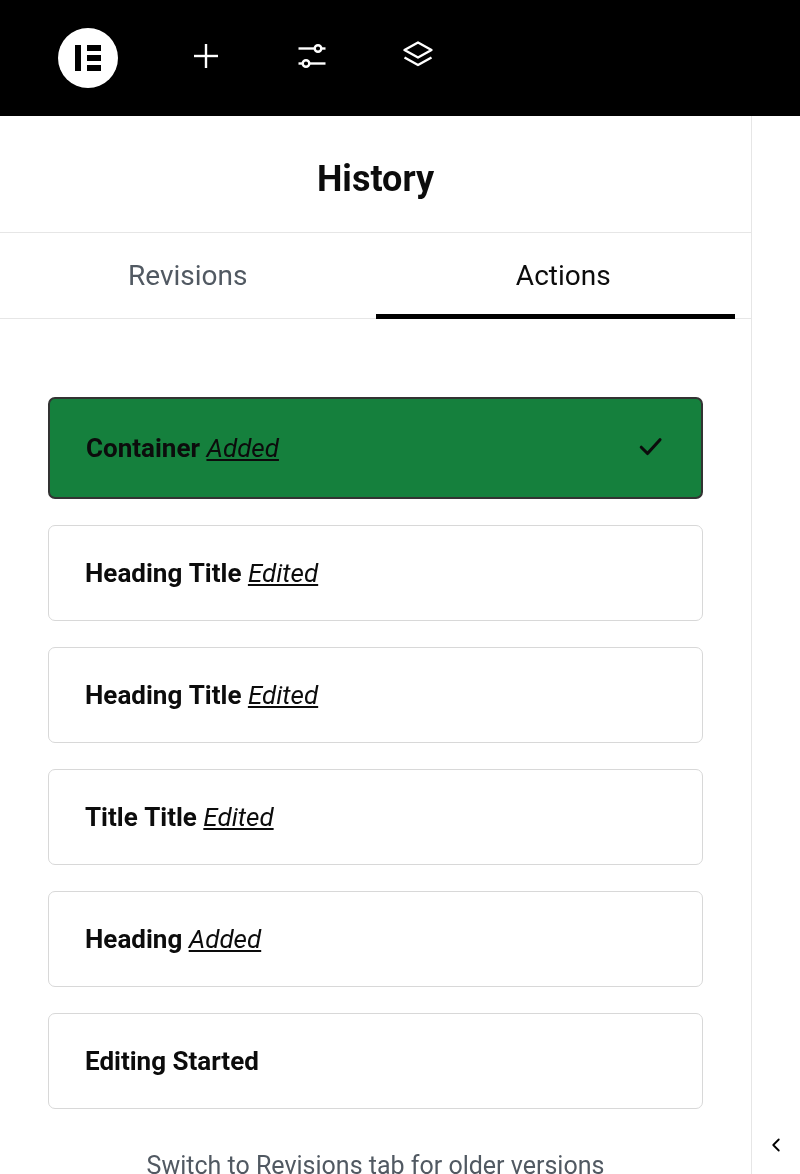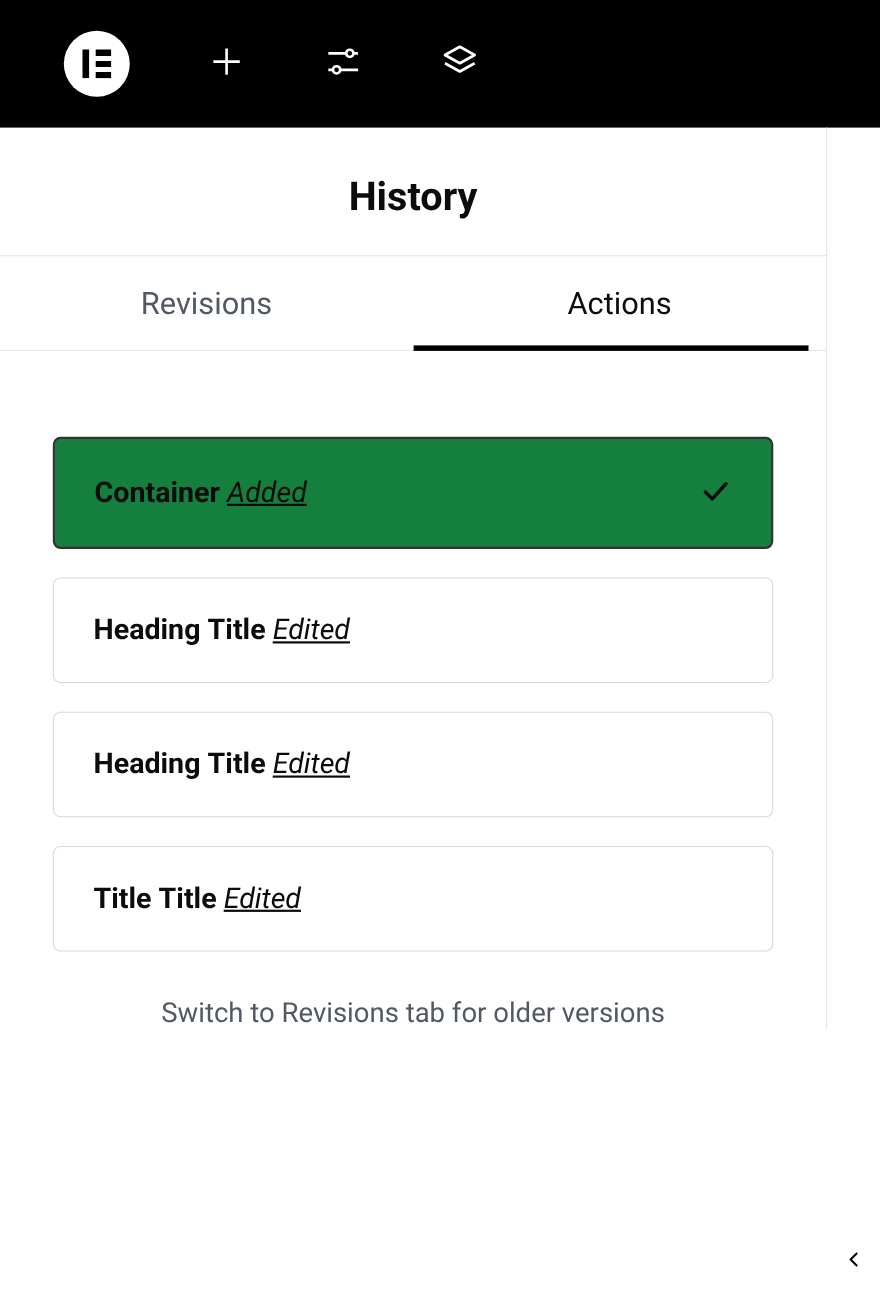--- a/index.html
+++ b/index.html
@@ -252,21 +252,35 @@
     </div>
 
     <div class="history-item">
       <div class="history-text">
         <span class="element">Title</span>
         <span class="subject">Title</span>
         <span class="action">Edited</span>
       </div>
     </div>
 
-
+    <div class="history-item">
+      <div class="history-text">
+        <span class="element">Heading</span>
+        
+        <span class="action">Added</span>
+      </div>
+    </div>
+
+    <div class="history-item">
+      <div class="history-text">
+        <span class="element">Editing Started</span>
+        
+        
+      </div>
+    </div>
 
   </div>
 
   <div class="footer-hint">Switch to Revisions tab for older versions</div>
 </div>
 
 <div class="expand-handle">
   <span>
     <svg viewBox="0 0 24 24" fill="none" stroke="#000000" stroke-width="2" stroke-linecap="round" stroke-linejoin="round">
       <polyline points="15 6 9 12 15 18"></polyline>

